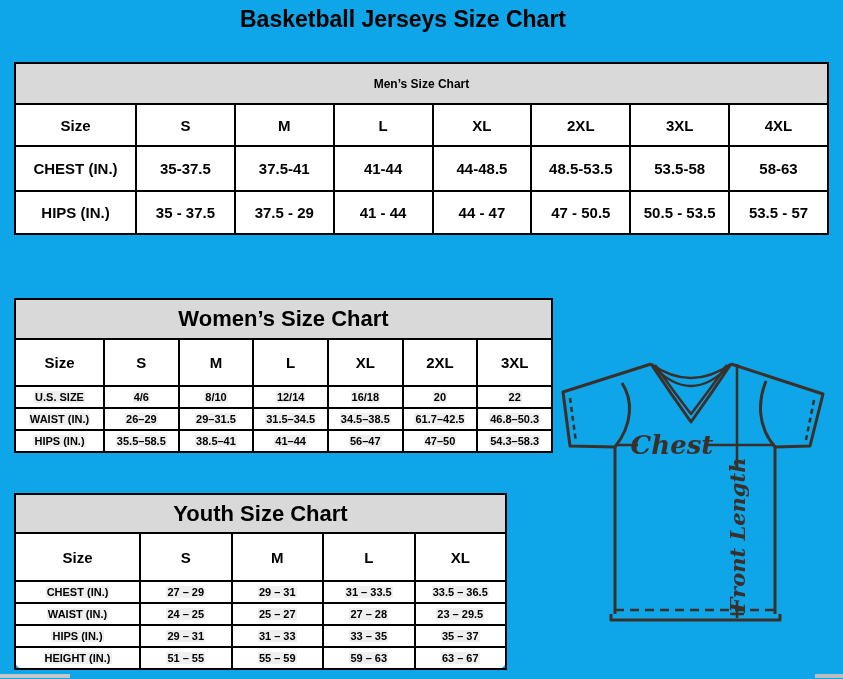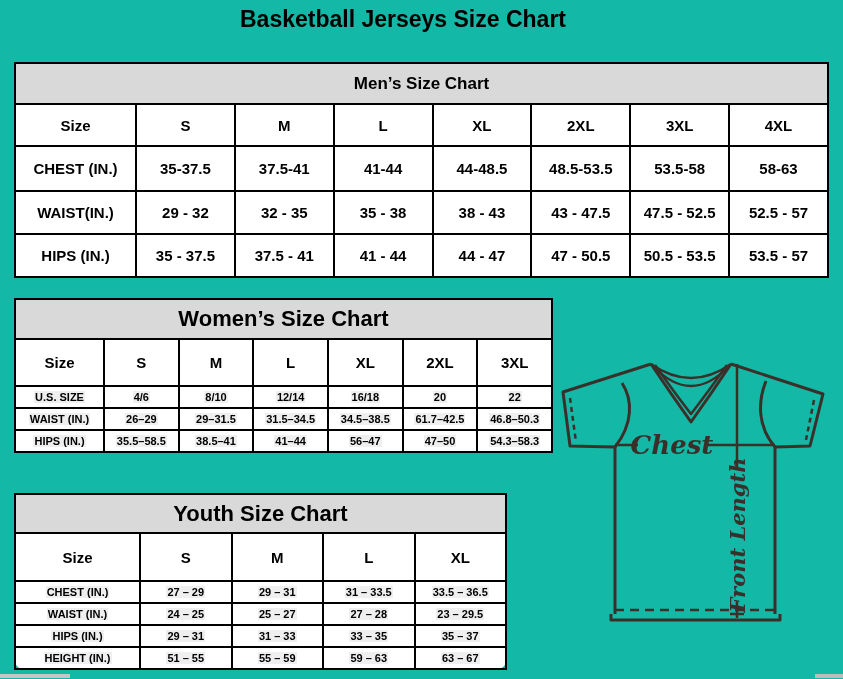--- a/index.html
+++ b/index.html
@@ -1,36 +1,36 @@
 <!DOCTYPE html>
 <html><head>
 <meta charset="utf-8">
 <style>
   * { margin:0; padding:0; box-sizing:border-box; }
   html,body { background:#fff; }
   .page {
-    position:relative; width:843px; height:679px; background:#14b8a6;
+    position:relative; width:843px; height:679px; background:#0ea5e9;
     font-family:"Liberation Sans", sans-serif; color:#000; overflow:hidden;
   }
   .page-title {
     position:absolute; top:6px; left:0; width:806px; text-align:center;
     font-size:23px; font-weight:bold; color:#000;
   }
   table.szt {
     position:absolute; border-collapse:collapse; table-layout:fixed;
     background:#fff;
   }
   table.szt td {
     border:2px solid #000; text-align:center; vertical-align:middle;
     font-weight:bold; padding:0; overflow:hidden; white-space:nowrap;
   }
   td.band { background:#d9d9d9; font-size:22px; }
   .mens { left:14px; top:62px; width:815px; }
   .mens td { font-size:15px; }
-  .mens td.band { font-size:17px; }
+  .mens td.band { font-size:12px; }
   .womens { left:14px; top:298px; width:539px; }
   .youth  { left:14px; top:493px; width:493px;border-radius:12px; }
   .womens td.colhead, .youth td.colhead { font-size:15px; }
   .womens td.small, .youth td.small { font-size:11px; }
   .hl { background:#efefef; padding:0 1px; }
   .jersey { position:absolute; left:556px; top:356px; }
   .strip { position:absolute; height:4px; }
   .strip-left  { left:0;   top:674px; width:70px; background:#c6c6c6; }
   .strip-right { left:815px; top:674px; width:28px; background:#bdbdbd; }
 </style>
@@ -70,33 +70,23 @@
       <td>CHEST (IN.)</td>
       <td>35-37.5</td>
       <td>37.5-41</td>
       <td>41-44</td>
       <td>44-48.5</td>
       <td>48.5-53.5</td>
       <td>53.5-58</td>
       <td>58-63</td>
     </tr>
     <tr style="height:43px">
-      <td>WAIST(IN.)</td>
-      <td>29 - 32</td>
-      <td>32 - 35</td>
-      <td>35 - 38</td>
-      <td>38 - 43</td>
-      <td>43 - 47.5</td>
-      <td>47.5 - 52.5</td>
-      <td>52.5 - 57</td>
-    </tr>
-    <tr style="height:43px">
       <td>HIPS (IN.)</td>
       <td>35 - 37.5</td>
-      <td>37.5 - 41</td>
+      <td>37.5 - 29</td>
       <td>41 - 44</td>
       <td>44 - 47</td>
       <td>47 - 50.5</td>
       <td>50.5 - 53.5</td>
       <td>53.5 - 57</td>
     </tr>
   </tbody>
     </table>
 
   <table class="szt womens">

